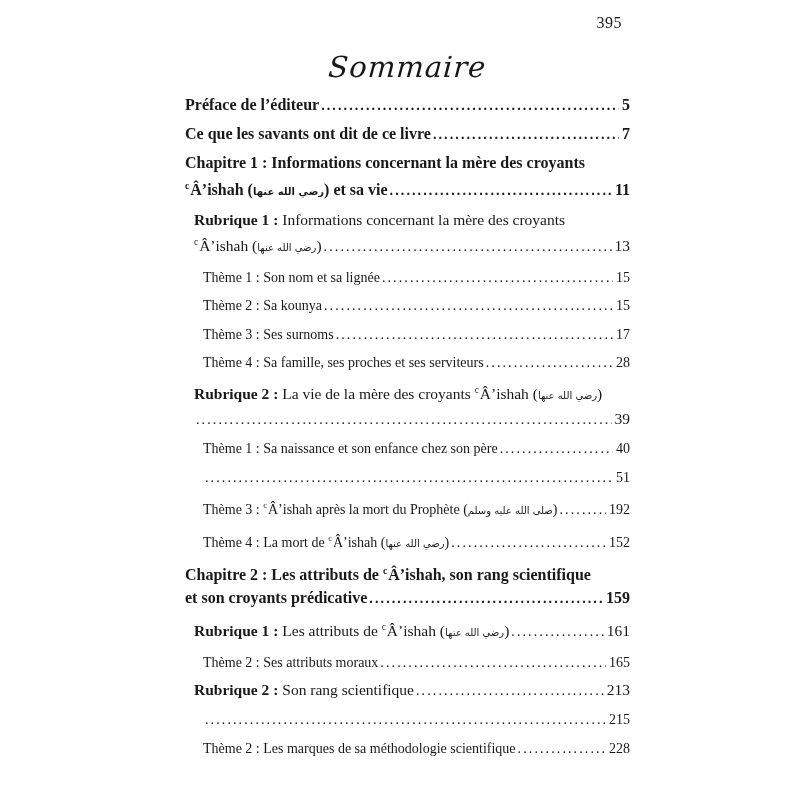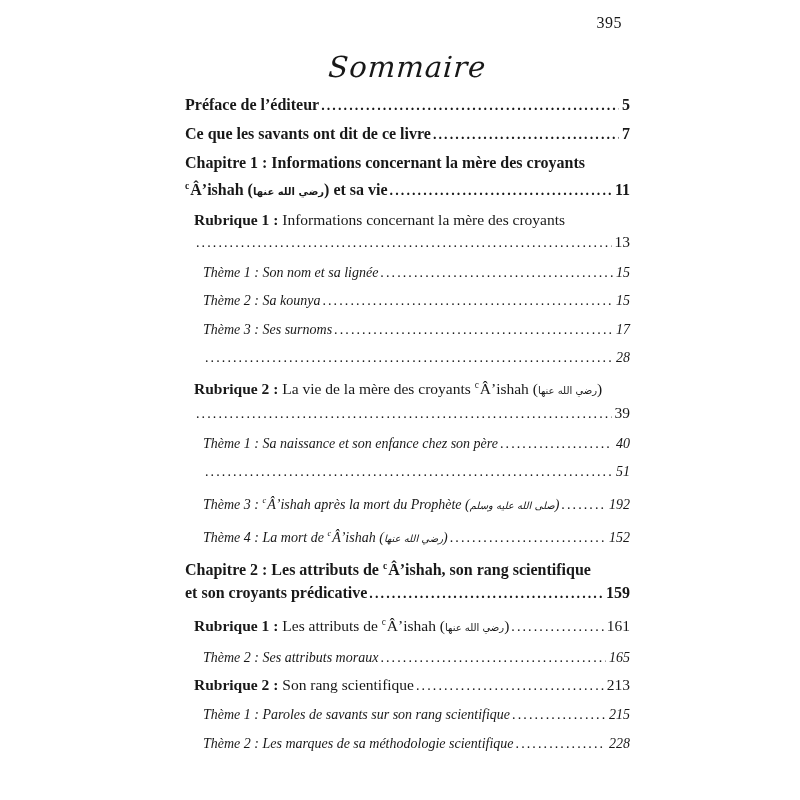--- a/index.html
+++ b/index.html
@@ -44,21 +44,20 @@
     margin-top: 7px;
     text-align: right;
   }
   .rubrique {
     font-size: 15.5px;
     line-height: 20px;
     margin-top: 8px;
     text-align: center;
   }
   .theme {
-    font-style: italic;
     font-size: 14px;
     line-height: 18px;
     margin-top: 10.5px;
     justify-content: flex-end;
   }
   .cont { margin-top: 2px; }
   .ind1 { margin-left: 9px; }
   .ind2 { margin-left: 18px; }
   .bld { font-weight: bold; }
   .sup {
@@ -110,39 +109,41 @@
       </div>
       <div class="row chapter ind0 cont">
         <span class="txt"><span class="sup">c</span><span>Â’ishah (</span><span class="ar" dir="rtl">رضي الله عنها</span><span>) et sa vie</span></span>
         <span class="leader"></span>
         <span class="pg">11</span>
       </div>
       <div class="row rubrique ind1">
         <span class="txt"><span class="bld">Rubrique 1 : </span><span>Informations concernant la mère des croyants</span></span>
       </div>
       <div class="row rubrique ind1 cont">
+        <span class="txt"><span class="sup">c</span><span>Â’ishah (</span><span class="ar" dir="rtl">رضي الله عنها</span><span>)</span></span>
         <span class="leader"></span>
         <span class="pg">13</span>
       </div>
       <div class="row theme ind2">
         <span class="txt"><span>Thème 1 : Son nom et sa lignée</span></span>
         <span class="leader"></span>
         <span class="pg">15</span>
       </div>
       <div class="row theme ind2">
         <span class="txt"><span>Thème 2 : Sa kounya</span></span>
         <span class="leader"></span>
         <span class="pg">15</span>
       </div>
       <div class="row theme ind2">
         <span class="txt"><span>Thème 3 : Ses surnoms </span></span>
         <span class="leader"></span>
         <span class="pg">17</span>
       </div>
       <div class="row theme ind2">
+        <span class="txt"><span>Thème 4 : Sa famille, ses proches et ses serviteurs</span></span>
         <span class="leader"></span>
         <span class="pg">28</span>
       </div>
       <div class="row rubrique ind1">
         <span class="txt"><span class="bld">Rubrique 2 : </span><span>La vie de la mère des croyants </span><span class="sup">c</span><span>Â’ishah (</span><span class="ar" dir="rtl">رضي الله عنها</span><span>)</span></span>
       </div>
       <div class="row rubrique ind1 cont">
         <span class="txt"></span>
         <span class="leader"></span>
         <span class="pg">39</span>
@@ -183,21 +184,20 @@
         <span class="txt"><span>Thème 2 : Ses attributs moraux</span></span>
         <span class="leader"></span>
         <span class="pg">165</span>
       </div>
       <div class="row rubrique ind1">
         <span class="txt"><span class="bld">Rubrique 2 : </span><span>Son rang scientifique </span></span>
         <span class="leader"></span>
         <span class="pg">213</span>
       </div>
       <div class="row theme ind2">
-        <span class="txt"><span>Thème 1 : Paroles de savants sur son rang scientifique</span></span>
         <span class="leader"></span>
         <span class="pg">215</span>
       </div>
       <div class="row theme ind2">
         <span class="txt"><span>Thème 2 : Les marques de sa méthodologie scientifique</span></span>
         <span class="leader"></span>
         <span class="pg">228</span>
       </div>
     </div>
 </div>

